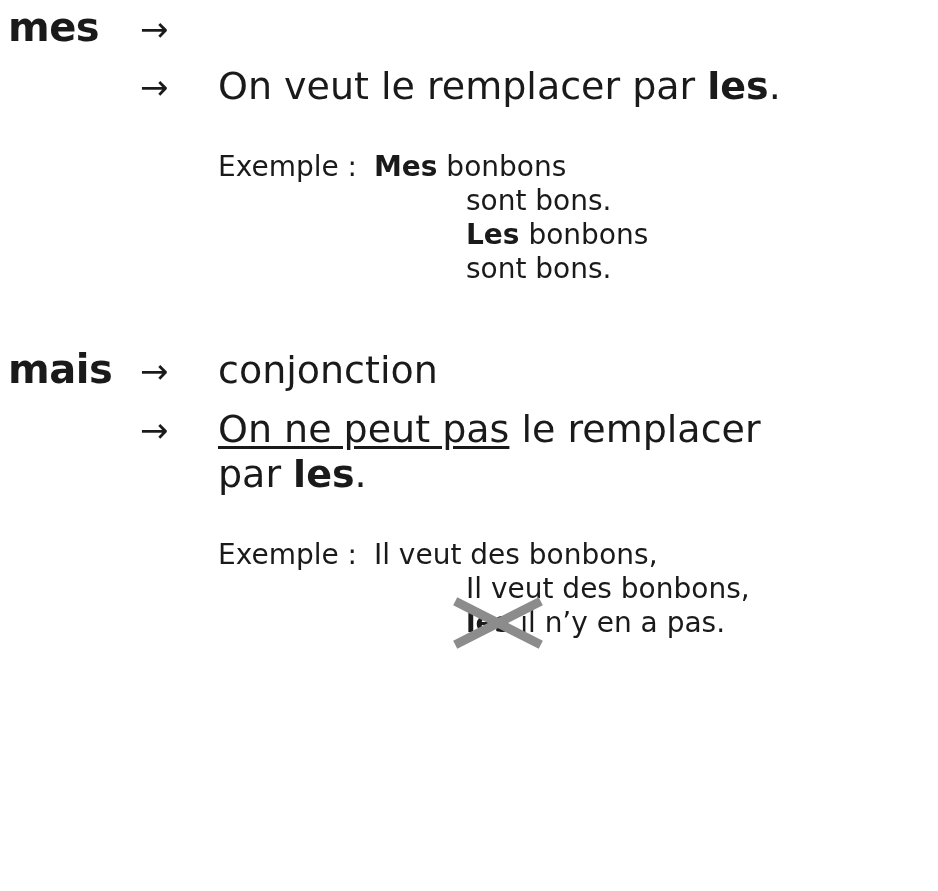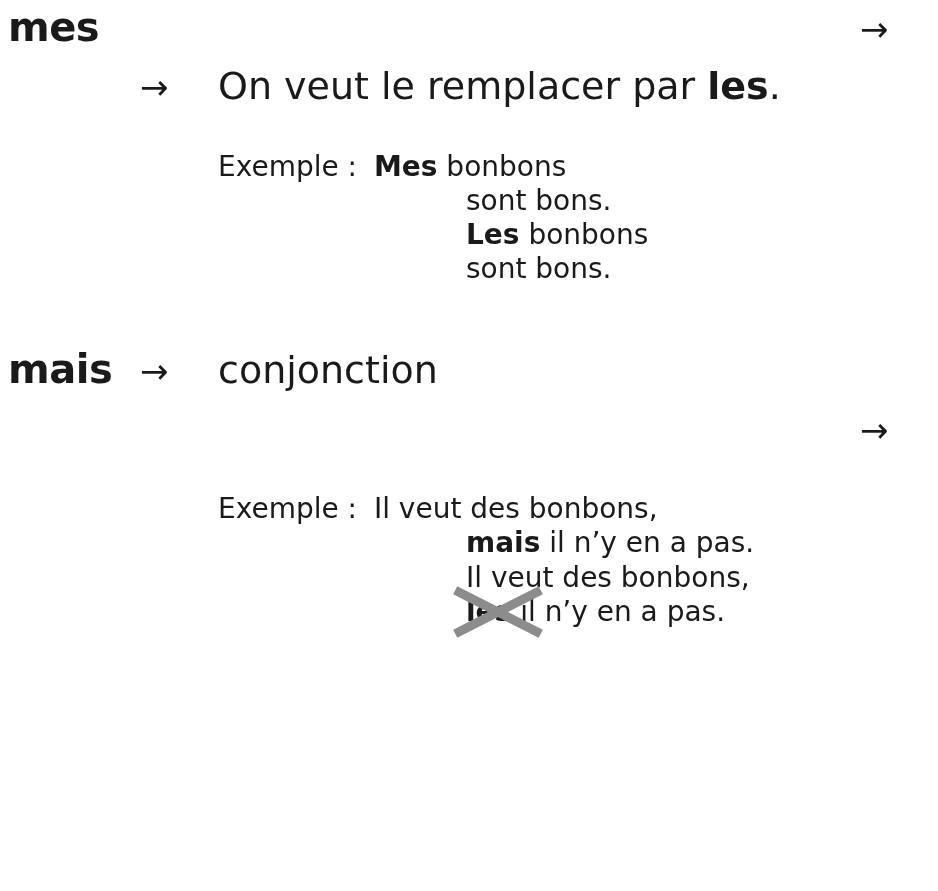--- a/index.html
+++ b/index.html
@@ -20,21 +20,20 @@
     height: 891px;
     box-sizing: border-box;
     padding: 0;
   }
 
   .entry { position: relative; }
 
   .row {
     display: flex;
     align-items: baseline;
-    justify-content: space-between;
   }
 
   .headword {
     width: 140px;
     flex: 0 0 140px;
     text-align: left;
     font-weight: bold;
     font-size: 40px;
     letter-spacing: -0.5px;
     padding-left: 8px;
@@ -159,38 +158,35 @@
 
     <div class="row">
       <div class="headword">mais</div>
       <div class="arrow">→</div>
       <div class="content line1">conjonction</div>
     </div>
 
     <div class="row line2">
       <div class="headword empty">&nbsp;</div>
       <div class="arrow">→</div>
+      <div class="content"><span class="u">On ne peut pas</span><span> le remplacer</span><br><span>par </span><span class="b">les</span><span>.</span></div>
     </div>
 
     <div class="example-block">
       <div class="row">
         <div class="headword empty">&nbsp;</div>
         <div class="arrow empty">&nbsp;</div>
         <div class="content">
 
           <div class="example-line">
             <span class="ex-label">Exemple :</span>
             <span>&nbsp;</span>
             <span class="ex-text">Il veut des bonbons,</span>
           </div>
 
-          <div class="example-line">
-            <span class="ex-indent">Exemple :&nbsp;</span>
-            <span class="ex-text"><span class="b">mais</span><span> il n’y en a pas.</span></span>
-          </div>
 
           <div class="example-line">
             <span class="ex-indent">Exemple :&nbsp;</span>
             <span class="ex-text">Il veut des bonbons,</span>
           </div>
 
           <div class="example-line">
             <span class="ex-indent">Exemple :&nbsp;</span>
             <span class="ex-text"><span class="strike-wrap b"><span>les</span><span class="x1"></span><span class="x2"></span></span><span> il n’y en a pas.</span></span>
           </div>

